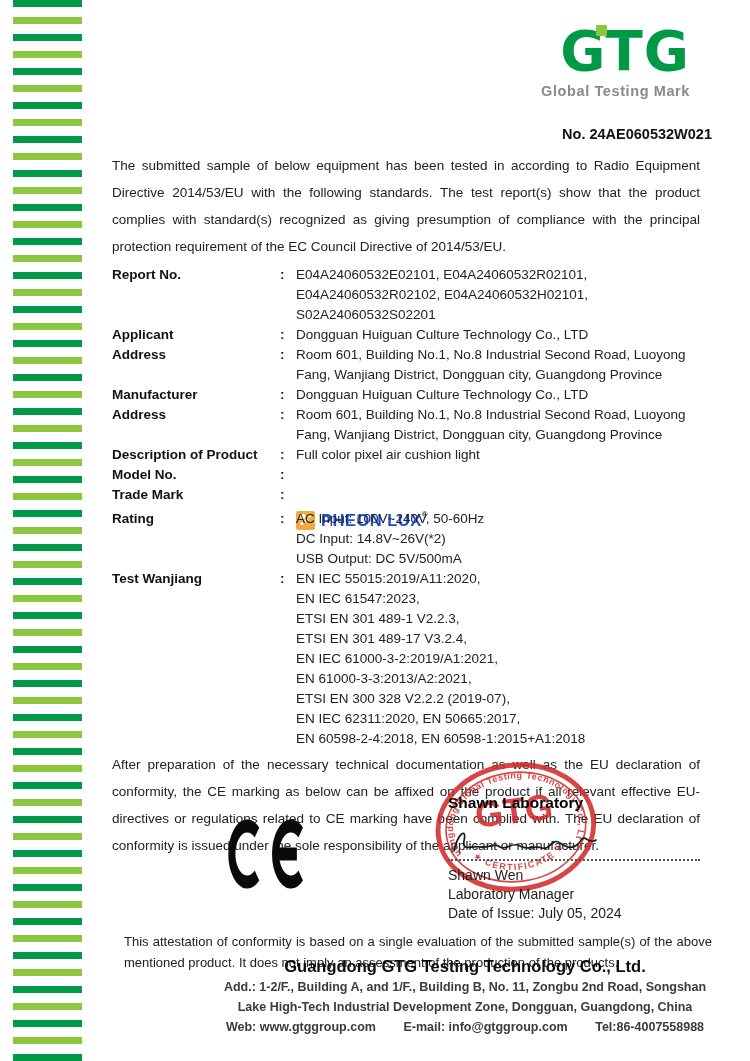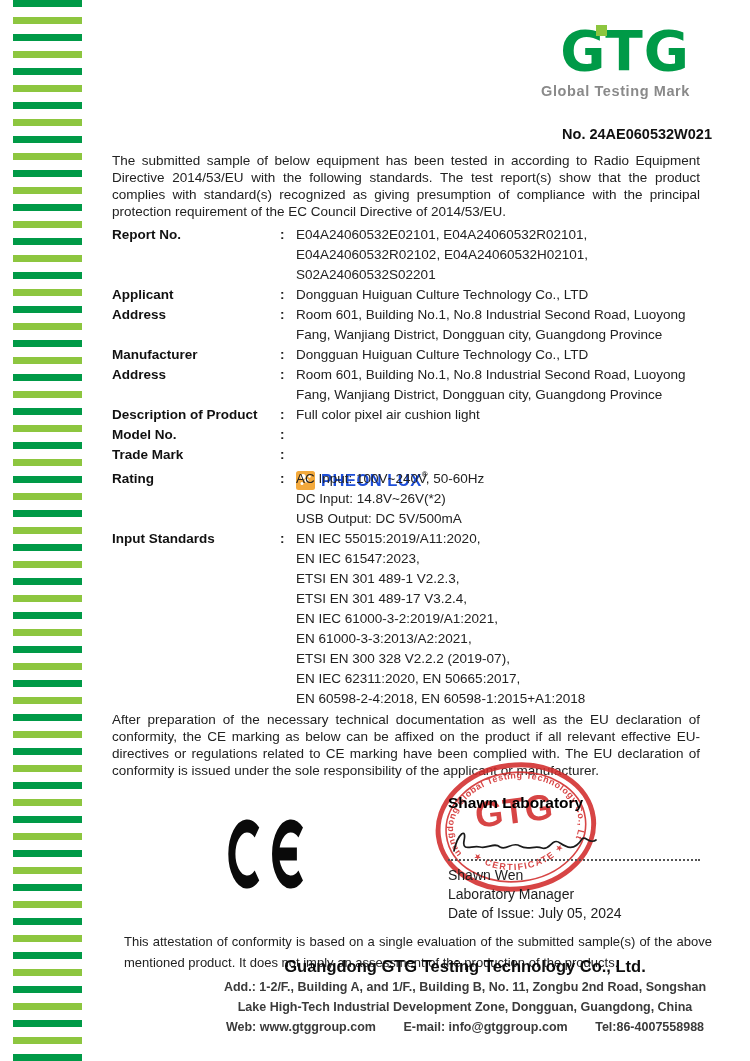--- a/index.html
+++ b/index.html
@@ -16,21 +16,21 @@
   .logo-block{position:absolute;top:24px;left:400px;width:290px;text-align:right;}
   .gtg-wrap{position:relative;display:inline-block;line-height:1;}
   .gtg-text{font-family:"DejaVu Sans",sans-serif;font-weight:800;font-size:55px;
     letter-spacing:1px;color:#009a47;line-height:1;}
   .gtg-dot{position:absolute;top:1px;left:36px;width:11px;height:11px;background:#8dc63f;}
   .tagline{font-size:14.5px;font-weight:600;color:#8a8a8a;letter-spacing:.6px;margin-top:4px;}
   .cert-no{position:absolute;top:126px;left:124px;width:588px;text-align:right;
     font-weight:bold;font-size:14.5px;color:#111;}
   
   .main{position:absolute;top:152px;left:112px;width:588px;font-size:13.5px;}
-  .para{margin:0 0 5px 0;text-align:justify;line-height:17px;color:#222;}
+  .para{margin:0 0 5px 0;text-align:justify;line-height:27px;color:#222;}
   .frow{display:flex;align-items:flex-start;line-height:20px;}
   .flabel{width:168px;flex:0 0 168px;font-weight:bold;color:#111;}
   .fcolon{width:16px;flex:0 0 16px;font-weight:bold;}
   .fval{flex:1;white-space:pre-line;color:#222;}
   .tm-row{align-items:flex-start;height:24px;}
   .tm-icon{display:inline-block;vertical-align:-4px;margin-right:6px;}
   .tm-name{font-weight:bold;font-size:16.5px;letter-spacing:.5px;color:#1d4ed8;}
   .tm-reg{font-size:8px;vertical-align:9px;font-weight:bold;}
   .after{margin-top:2px;}
   
@@ -119,21 +119,21 @@
     </span>
   </div>
   <div class="frow">
     <span class="flabel">Rating</span>
     <span class="fcolon">:</span>
     <span class="fval">AC Input: 100V~240V, 50-60Hz
 DC Input: 14.8V~26V(*2)
 USB Output: DC 5V/500mA</span>
   </div>
   <div class="frow">
-    <span class="flabel">Input Standards</span>
+    <span class="flabel">Test Wanjiang</span>
     <span class="fcolon">:</span>
     <span class="fval">EN IEC 55015:2019/A11:2020,
 EN IEC 61547:2023,
 ETSI EN 301 489-1 V2.2.3,
 ETSI EN 301 489-17 V3.2.4,
 EN IEC 61000-3-2:2019/A1:2021,
 EN 61000-3-3:2013/A2:2021,
 ETSI EN 300 328 V2.2.2 (2019-07),
 EN IEC 62311:2020, EN 50665:2017,
 EN 60598-2-4:2018, EN 60598-1:2015+A1:2018</span>

